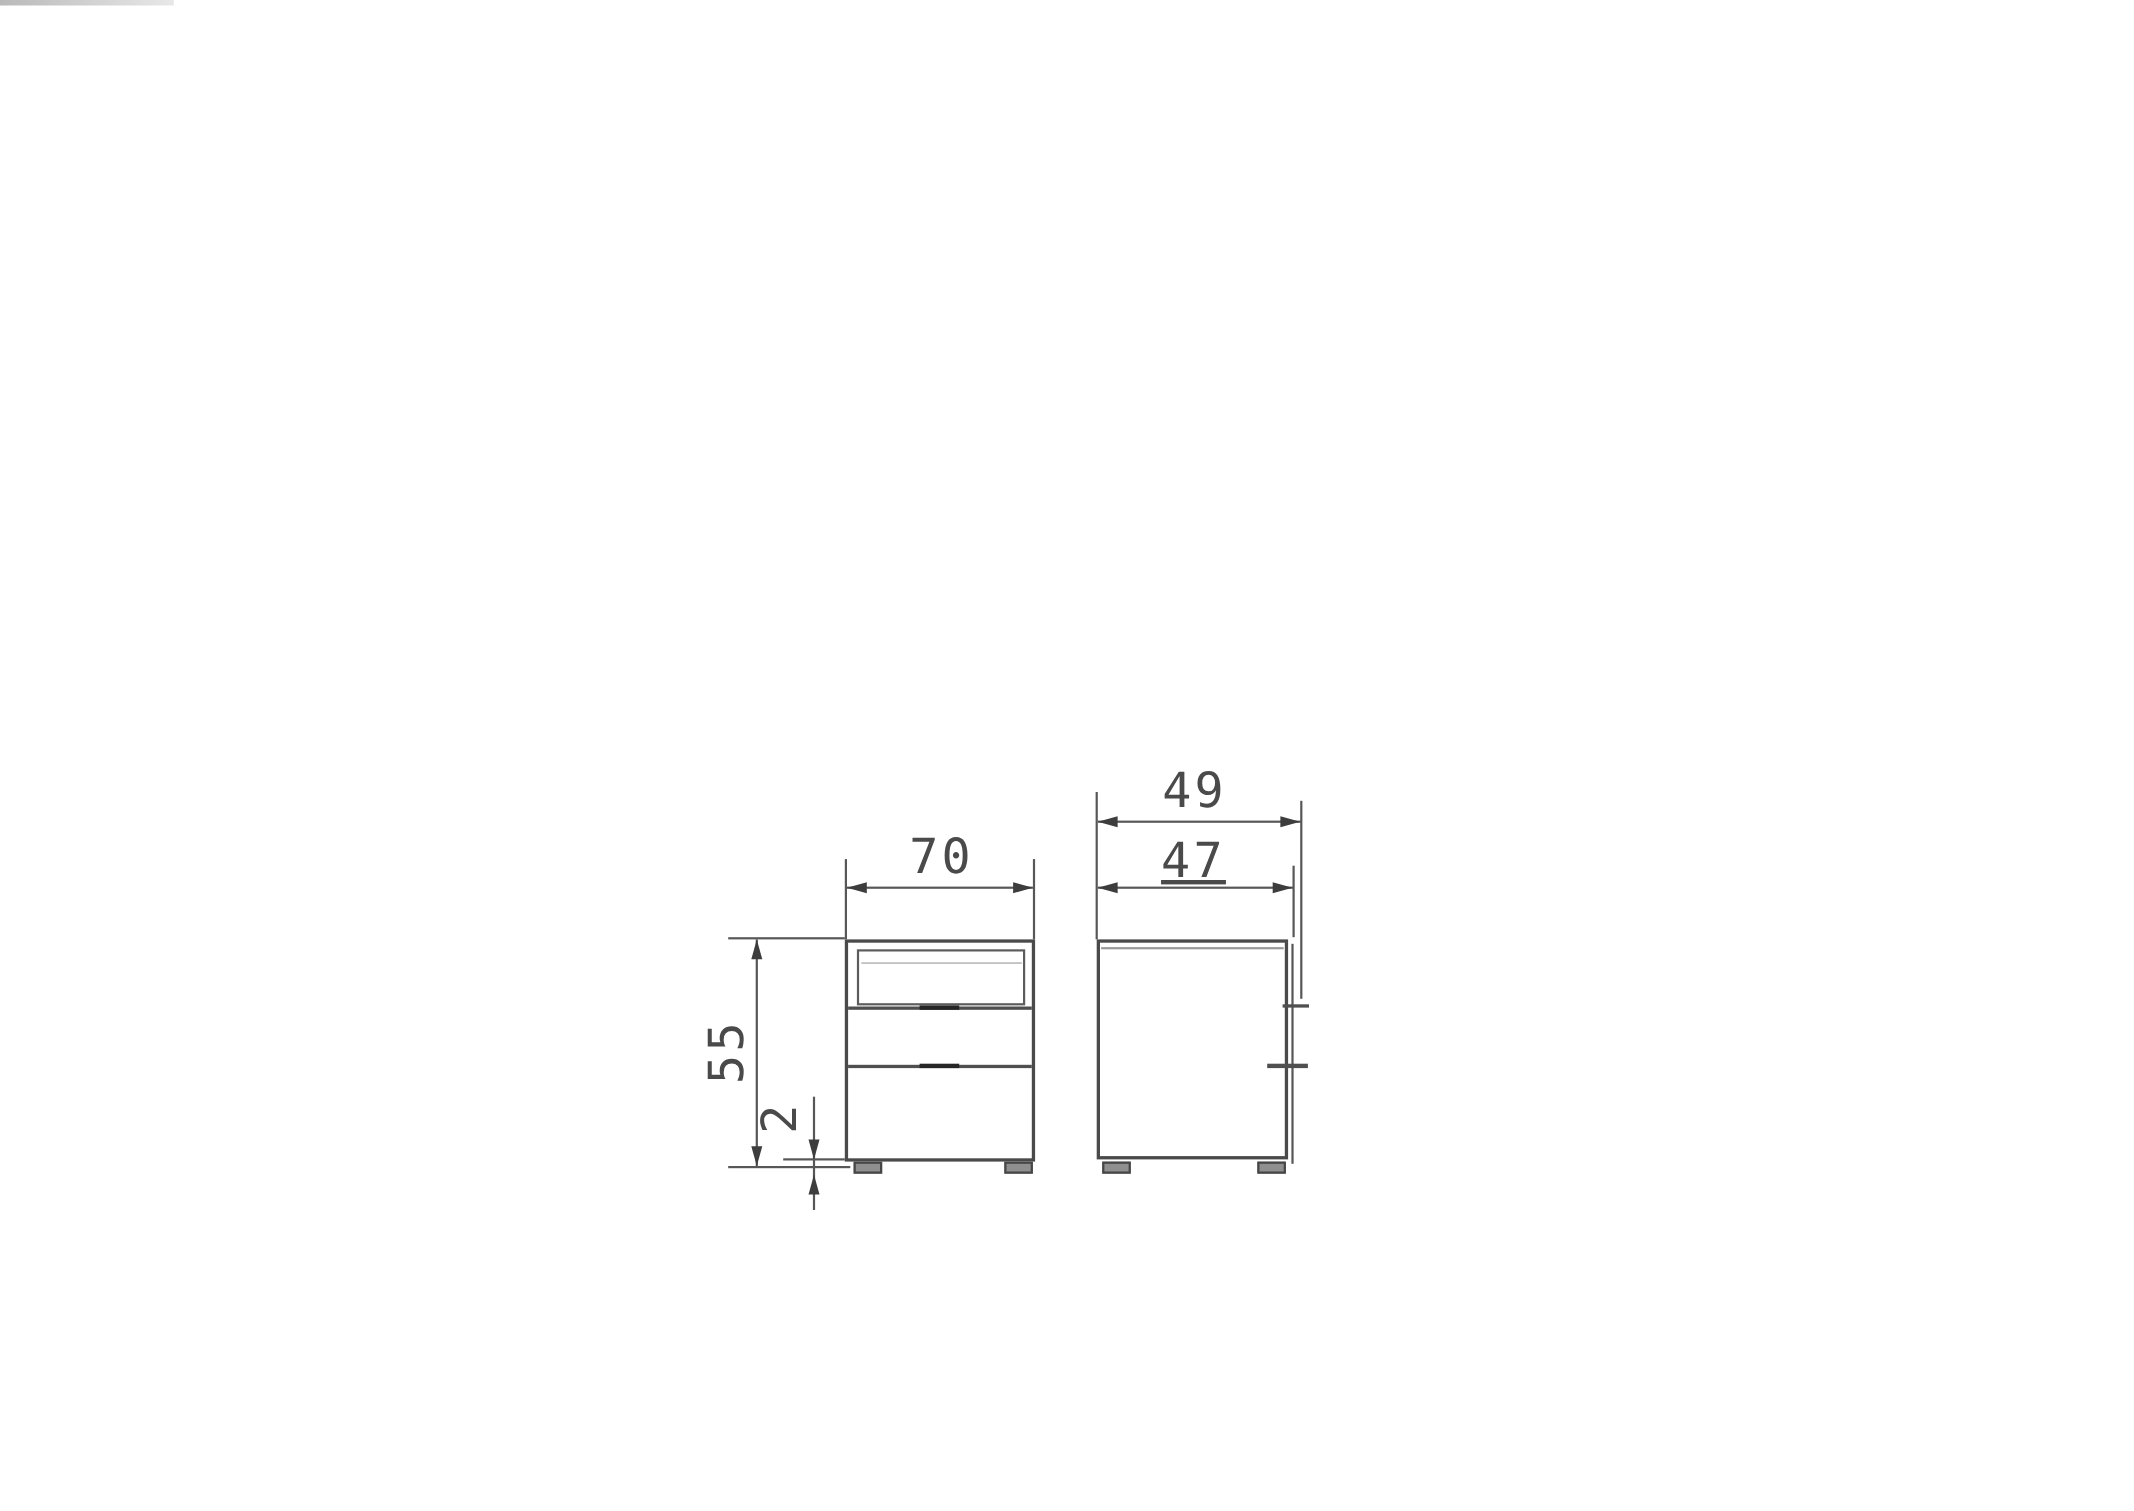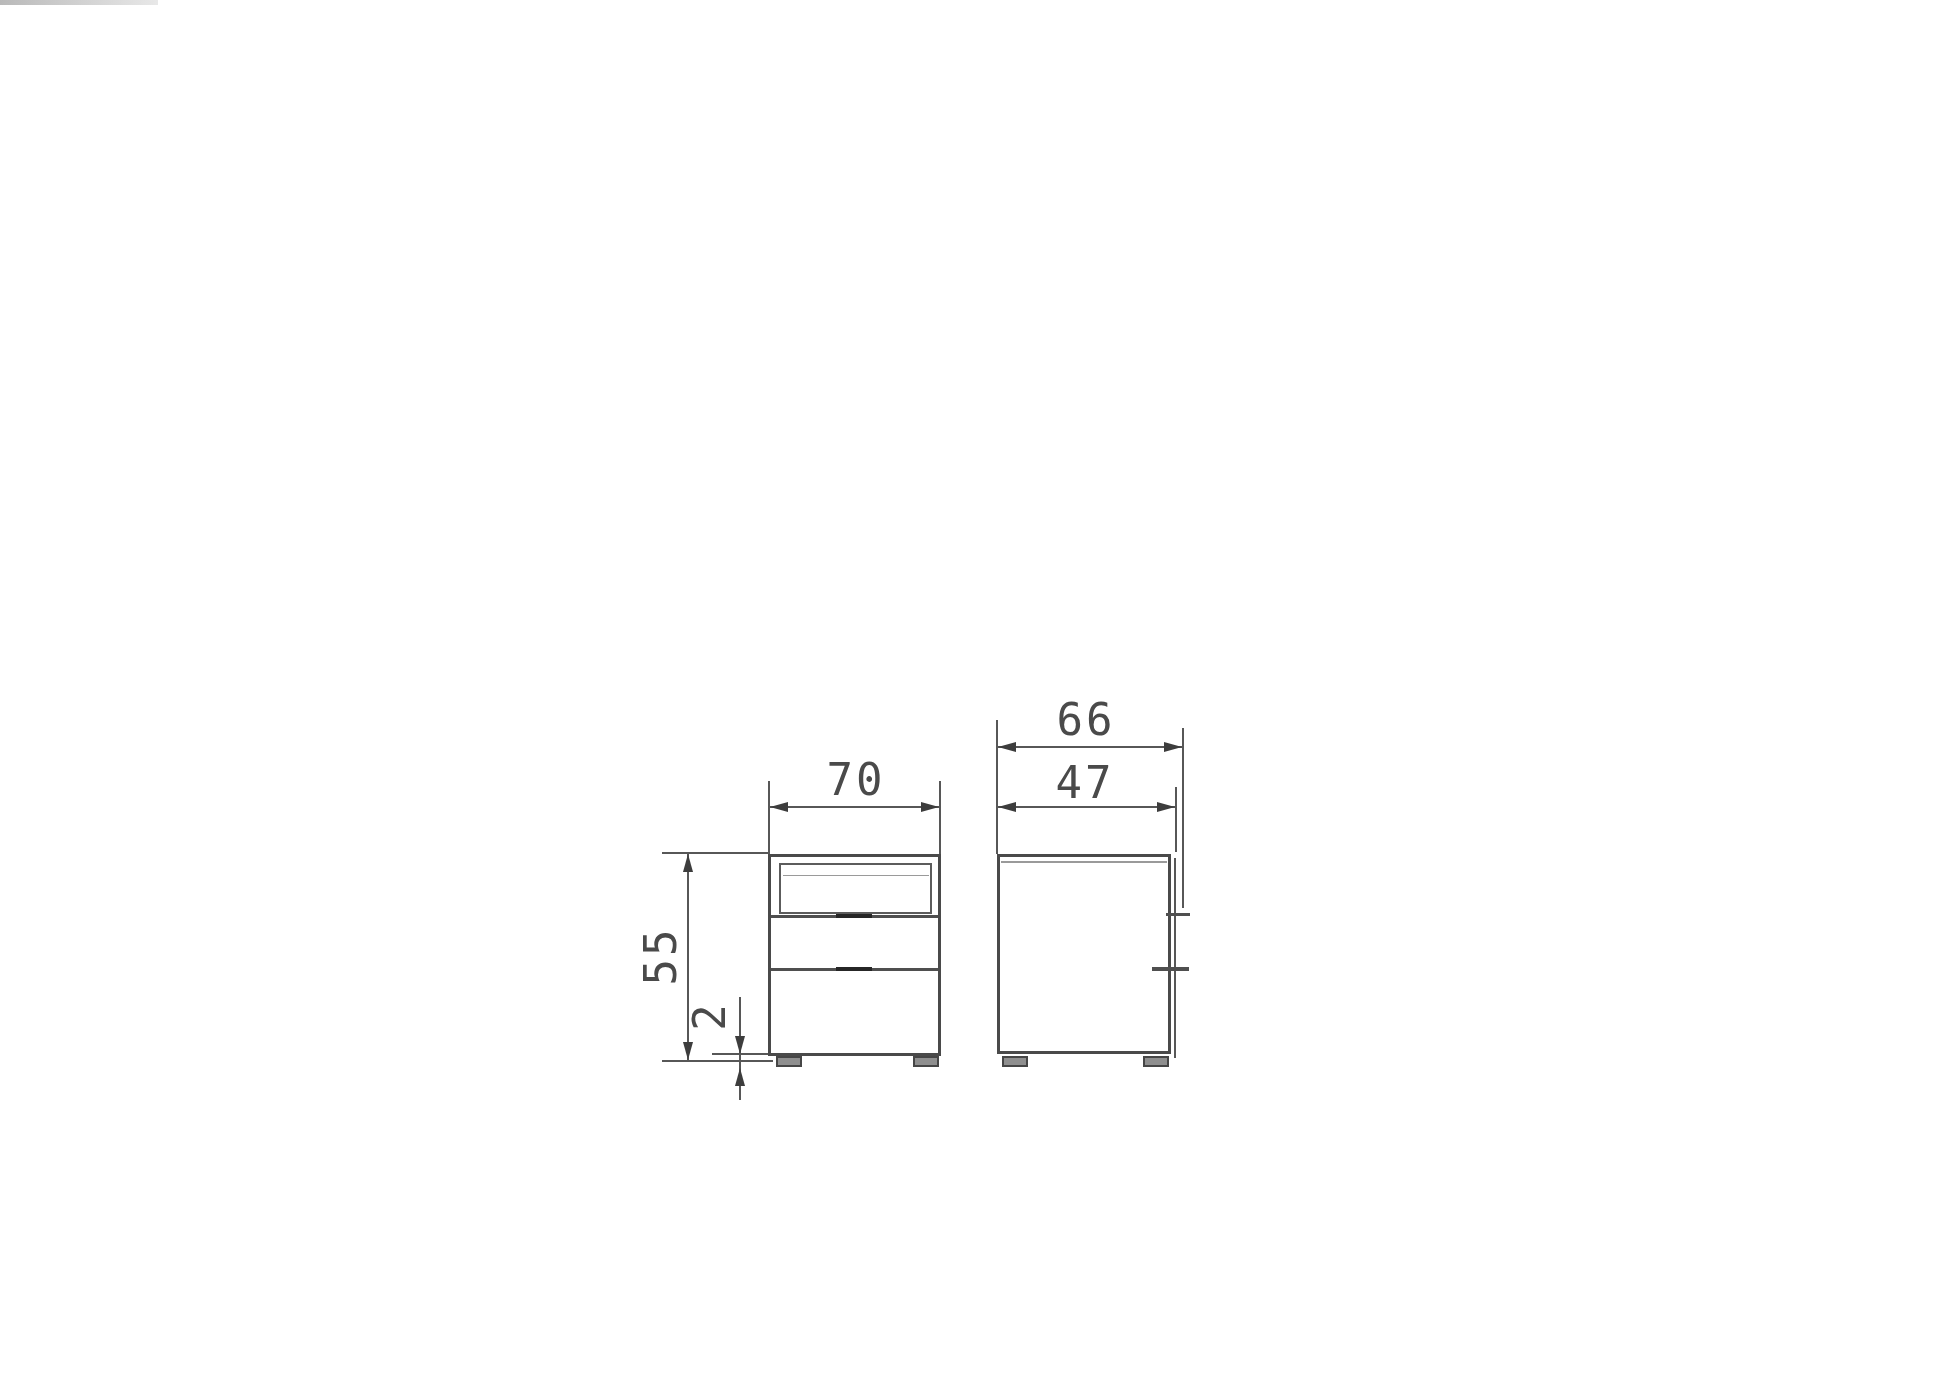--- a/index.html
+++ b/index.html
@@ -92,24 +92,24 @@
     <div class="arrow down" style="left:735px;top:1036px;"></div>
     <div class="arrow up" style="left:735px;top:1068px;"></div>
     <div class="dim-label rot" style="left:685px;top:996px;width:50px;height:40px;">2</div>
   </div>
 
   <div class="group">
     <div class="dimline" style="left:996px;top:720px;width:2px;height:134px;"></div>
     <div class="dimline" style="left:998px;top:746px;width:185px;height:2px;"></div>
     <div class="arrow left" style="left:998px;top:742px;"></div>
     <div class="arrow right" style="left:1164px;top:742px;"></div>
-    <div class="dim-label" style="left:1042px;top:700px;width:88px;">66</div>
+    <div class="dim-label" style="left:1042px;top:700px;width:88px;">49</div>
   </div>
 
   <div class="group">
     <div class="dimline" style="left:1175px;top:787px;width:2px;height:65px;"></div>
     <div class="dimline" style="left:998px;top:806px;width:178px;height:2px;"></div>
     <div class="arrow left" style="left:998px;top:802px;"></div>
     <div class="arrow right" style="left:1157px;top:802px;"></div>
-    <div class="dim-label" style="left:1041px;top:763px;width:88px;">47</div>
+    <div class="dim-label" style="left:1041px;top:763px;width:88px;text-decoration:underline;">47</div>
   </div>
 
 </div>
 
 </body></html>

